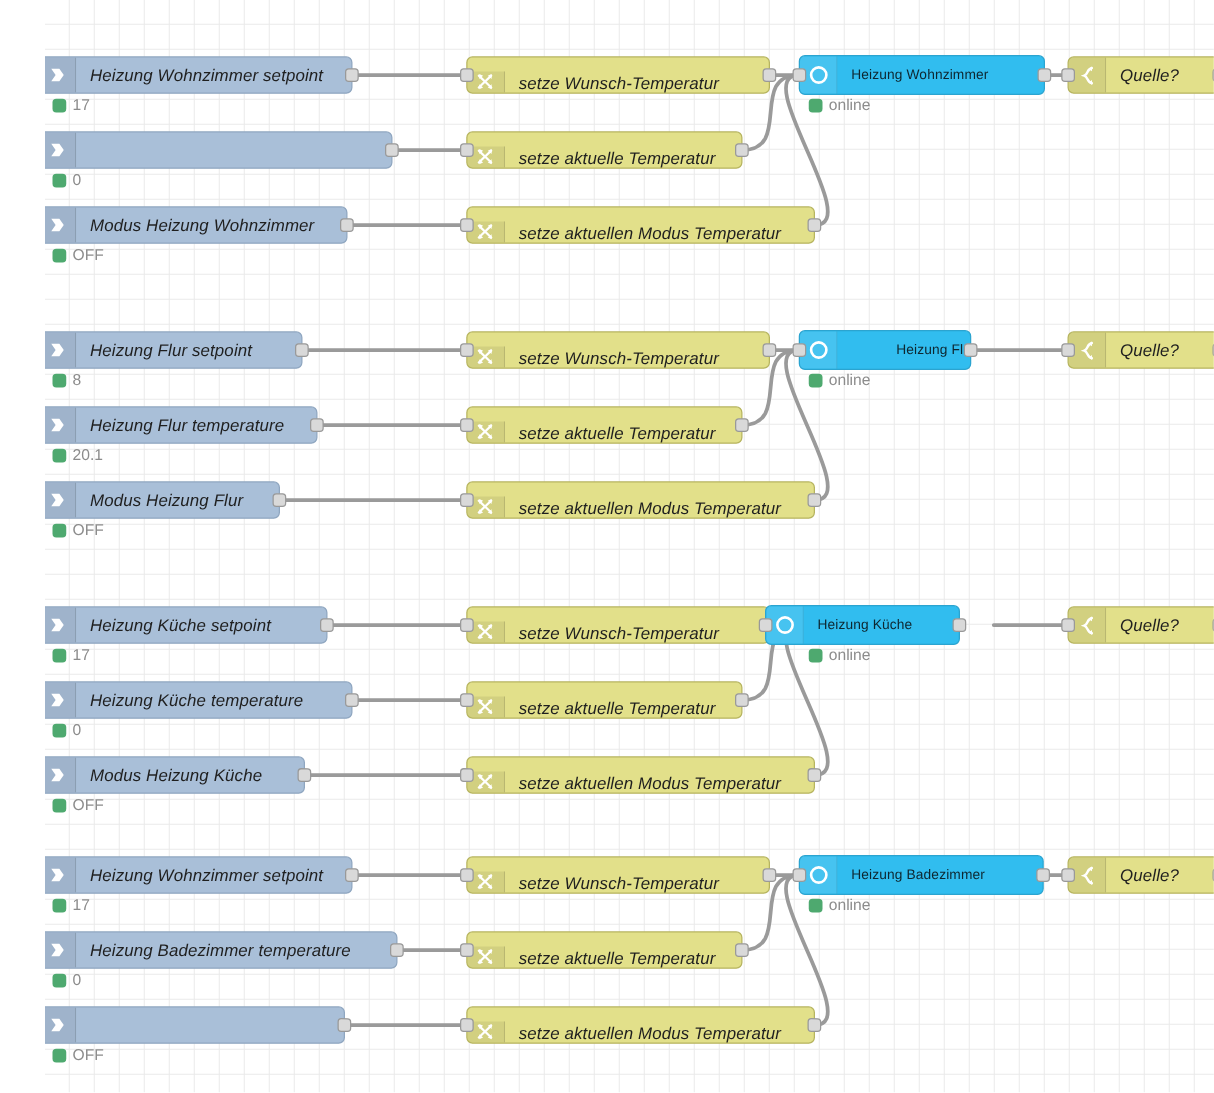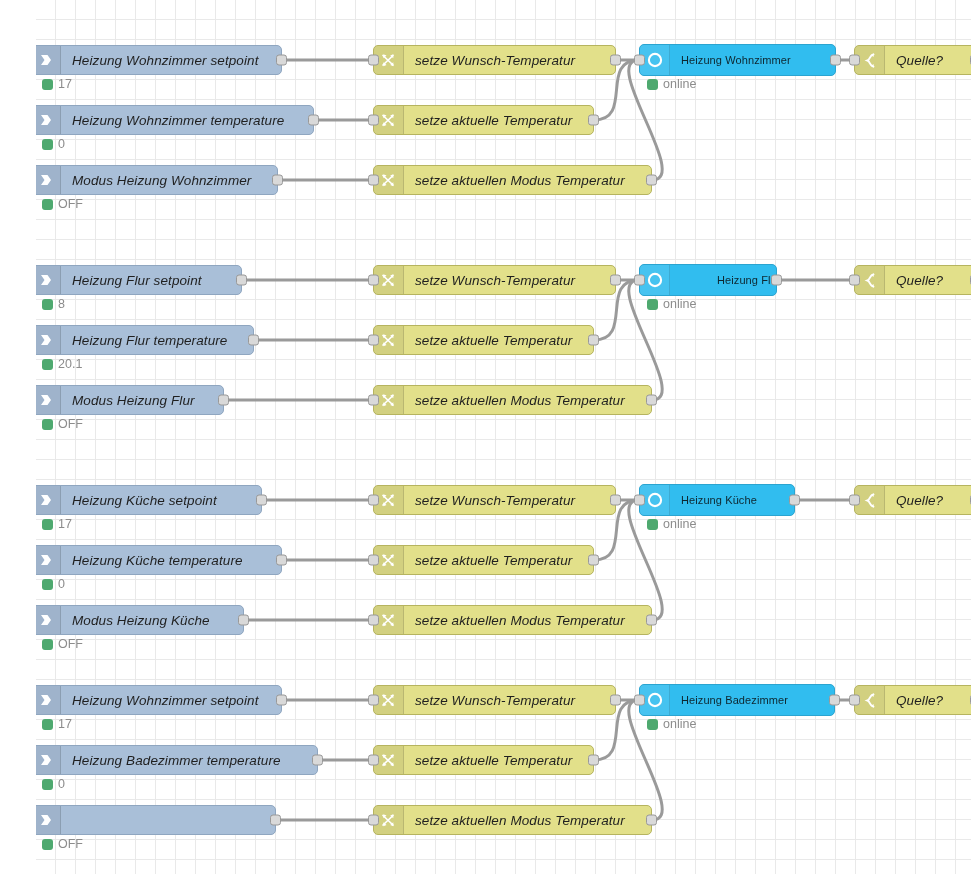--- a/index.html
+++ b/index.html
@@ -80,20 +80,21 @@
   .node.inject {
     background: #a9bfd8;
     border-color: #8fa6c0;
   }
   .node.inject .ico { background: rgba(0,0,0,0.06); }
 
   
   .node.change {
     background: #e2e08a;
     border-color: #b6b45f;
+    align-items: flex-end;
   }
   .node.change .ico { background: rgba(0,0,0,0.07); }
 
   
   .node.switchn {
     background: #e2e08a;
     border-color: #b6b45f;
   }
   .node.switchn .ico { background: rgba(0,0,0,0.07); }
 
@@ -199,21 +200,20 @@
       <div class="status" style="left: 6px; top: 77px;">
         <span class="dot"></span>
         <span>17</span>
       </div>
       <div class="node inject" style="left: -6px; top: 105px; width: 284px;">
         <div class="ico">
           <svg class="glyph" width="16" height="16" viewBox="0 0 16 16">
             <path d="M3 3 L9.5 3 L13 8 L9.5 13 L3 13 L6.5 8 Z" fill="#ffffff"></path>
           </svg>
         </div>
-        <div class="lbl">Heizung Wohnzimmer temperature</div>
         <span class="port out"></span>
       </div>
       <div class="status" style="left: 6px; top: 137px;">
         <span class="dot"></span>
         <span>0</span>
       </div>
       <div class="node inject" style="left: -6px; top: 165px; width: 248px;">
         <div class="ico">
           <svg class="glyph" width="16" height="16" viewBox="0 0 16 16">
             <path d="M3 3 L9.5 3 L13 8 L9.5 13 L3 13 L6.5 8 Z" fill="#ffffff"></path>
@@ -502,21 +502,21 @@
             <path d="M13.3 2.2 L13.3 6.2 L10.2 3.6 Z" fill="#ffffff"></path>
             <path d="M3.4 2.2 L3.4 6.2 L6.5 3.6 Z" fill="#ffffff"></path>
             <path d="M13.3 14.3 L13.3 10.3 L10.2 12.9 Z" fill="#ffffff"></path>
             <path d="M3.4 14.3 L3.4 10.3 L6.5 12.9 Z" fill="#ffffff"></path>
           </svg>
         </div>
         <div class="lbl">setze aktuellen Modus Temperatur</div>
         <span class="port in"></span>
         <span class="port out"></span>
       </div>
-      <div class="node device" style="left: 603px; top: 484px; width: 156px;">
+      <div class="node device" style="left: 576px; top: 484px; width: 156px;">
         <div class="ico">
           <svg class="glyph" width="18" height="18" viewBox="0 0 18 18">
             <circle cx="9" cy="9" r="6.1" fill="none" stroke="#ffffff" stroke-width="2.1"></circle>
           </svg>
         </div>
         <div class="lbl plain">Heizung Küche</div>
         <span class="port in"></span>
         <span class="port out"></span>
       </div>
       <div class="status" style="left: 611px; top: 517px;">

